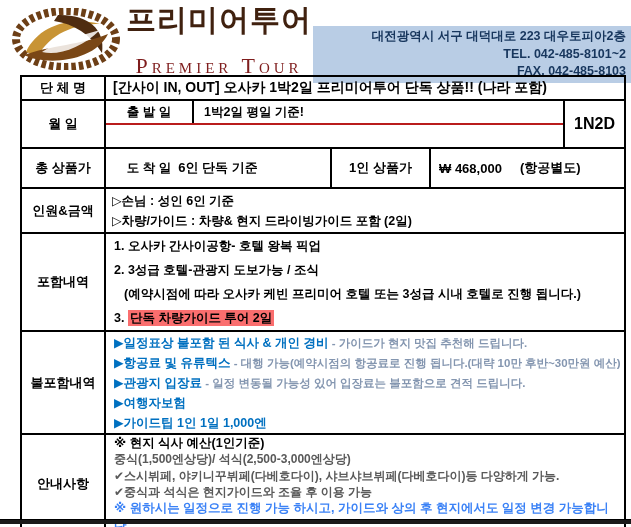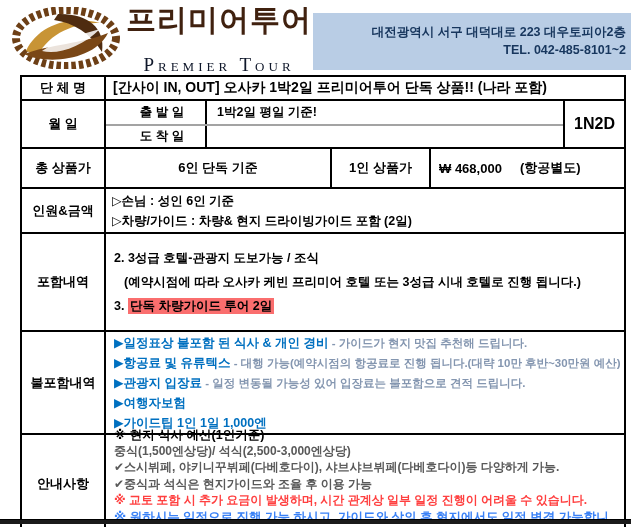--- a/index.html
+++ b/index.html
@@ -4,43 +4,43 @@
 <style>
   html,body{margin:0;padding:0;background:#fff;}
   .page{position:relative;width:631px;height:527px;background:#fff;overflow:hidden;
         font-family:"Liberation Sans","DejaVu Sans",sans-serif;color:#000;}
 
   
   .logo-wrap{position:absolute;left:12px;top:5px;display:flex;align-items:center;gap:6px;}
   .brand{display:flex;flex-direction:column;align-items:center;line-height:1;}
   .brand-title{font-size:30px;font-weight:bold;color:#40210f;letter-spacing:1px;}
   .brand-sub{font-family:"Liberation Serif","DejaVu Serif",serif;font-variant:small-caps;
-             font-size:19px;color:#0f172a;letter-spacing:4px;margin-top:20px;}
-  .contact-box{position:absolute;left:313px;top:13px;right:0;height:57px;background:#b9cde5;
+             font-size:22px;color:#7f1d1d;letter-spacing:4px;margin-top:20px;}
+  .contact-box{position:absolute;left:313px;top:26px;right:0;height:57px;background:#b9cde5;
                color:#17365d;font-weight:bold;font-size:12.5px;text-align:right;
                display:flex;flex-direction:column;justify-content:center;gap:2px;
                padding-right:5px;box-sizing:border-box;line-height:1.25;}
 
   
   .sheet{position:absolute;left:20px;right:5px;top:75px;border:2px solid #000;box-sizing:border-box;}
   .row{display:flex;box-sizing:border-box;border-top:2px solid #000;}
   .row.first{border-top:none;}
   .cell{box-sizing:border-box;border-left:2px solid #000;}
   .cell.nolb{border-left:none;}
   .t-label{width:82px;flex:0 0 82px;display:flex;align-items:center;justify-content:center;
            font-weight:bold;font-size:13px;text-align:center;}
   .vcent{display:flex;align-items:center;}
 
   .r-group{height:22px;}
   .r-group .val{flex:1;font-size:14px;font-weight:bold;padding-left:7px;}
 
   .r-sched{height:48px;}
   .sched-mid{flex:1;display:flex;flex-direction:column;}
-  .sched-sub{display:flex;height:24px;box-sizing:border-box;padding-left:13px;}
-  .sched-sub + .sched-sub{border-top:2px solid #a3a3a3;}
+  .sched-sub{display:flex;height:24px;box-sizing:border-box;}
+  .sched-sub + .sched-sub{border-top:2px solid #b91c1c;flex-direction:column;}
   .sub-label{width:86px;flex:0 0 86px;display:flex;align-items:center;justify-content:center;
              font-weight:bold;font-size:12.5px;}
   .sub-val{flex:1;border-left:2px solid #000;display:flex;align-items:center;
            font-weight:bold;font-size:12.5px;padding-left:10px;box-sizing:border-box;}
   .code-cell{width:61px;flex:0 0 61px;display:flex;align-items:center;justify-content:center;
              font-weight:bold;font-size:16px;}
 
   .r-price{height:40px;font-size:13px;}
   .price-basis{flex:0 0 226px;display:flex;align-items:center;justify-content:center;font-weight:bold;}
   .price-pp{flex:0 0 99px;display:flex;align-items:center;justify-content:center;font-weight:bold;}
@@ -90,20 +90,21 @@
     </span>
     <span class="brand">
       <span class="brand-title">프리미어투어</span>
       <span class="brand-sub">Premier Tour</span>
     </span>
   </div>
 
   <div class="contact-box">
     <span>대전광역시 서구 대덕대로 223 대우토피아2층</span>
     <span>TEL. 042-485-8101~2</span>
+    <span>FAX. 042-485-8103</span>
   </div>
 
   <div class="sheet">
 
     <div class="row r-group first">
       <div class="cell nolb t-label">단 체 명</div>
       <div class="cell val vcent">[간사이 IN, OUT] 오사카 1박2일 프리미어투어 단독 상품!! (나라 포함)</div>
     </div>
 
     <div class="row r-sched">
@@ -135,20 +136,21 @@
       <div class="cell nolb t-label">인원&amp;금액</div>
       <div class="cell party-body">
         <span>▷손님 : 성인 6인 기준</span>
         <span>▷차량/가이드 : 차량&amp; 현지 드라이빙가이드 포함 (2일)</span>
       </div>
     </div>
 
     <div class="row r-incl">
       <div class="cell nolb t-label">포함내역</div>
       <div class="cell incl-body">
+        <span>1. 오사카 간사이공항- 호텔 왕복 픽업</span>
         <span>2. 3성급 호텔-관광지 도보가능 / 조식</span>
         <span class="incl-indent">(예약시점에 따라 오사카 케빈 프리미어 호텔 또는 3성급 시내 호텔로 진행 됩니다.)</span>
         <span>
           <span>3. </span><span class="hl">단독 차량가이드 투어 2일</span>
         </span>
       </div>
     </div>
 
     <div class="row r-nincl">
       <div class="cell nolb t-label">불포함내역</div>
@@ -161,21 +163,20 @@
       </div>
     </div>
 
     <div class="row r-notice">
       <div class="cell nolb t-label">안내사항</div>
       <div class="cell notice-body">
         <span class="notice-strong">※ 현지 식사 예산(1인기준)</span>
         <span>중식(1,500엔상당)/ 석식(2,500-3,000엔상당)</span>
         <span>✔스시뷔페, 야키니꾸뷔페(다베호다이), 샤브샤브뷔페(다베호다이)등 다양하게 가능.</span>
         <span>✔중식과 석식은 현지가이드와 조율 후 이용 가능</span>
-        <span class="notice-red">※ 교토 포함 시 추가 요금이 발생하며, 시간 관계상 일부 일정 진행이 어려울 수 있습니다.</span>
         <span class="notice-orange">※ 원하시는 일정으로 진행 가능 하시고, 가이드와 상의 후 현지에서도 일정 변경 가능합니다.</span>
       </div>
     </div>
 
   </div>
 
   <div class="bottom-rule"></div>
 </div>
 
 </body></html>

